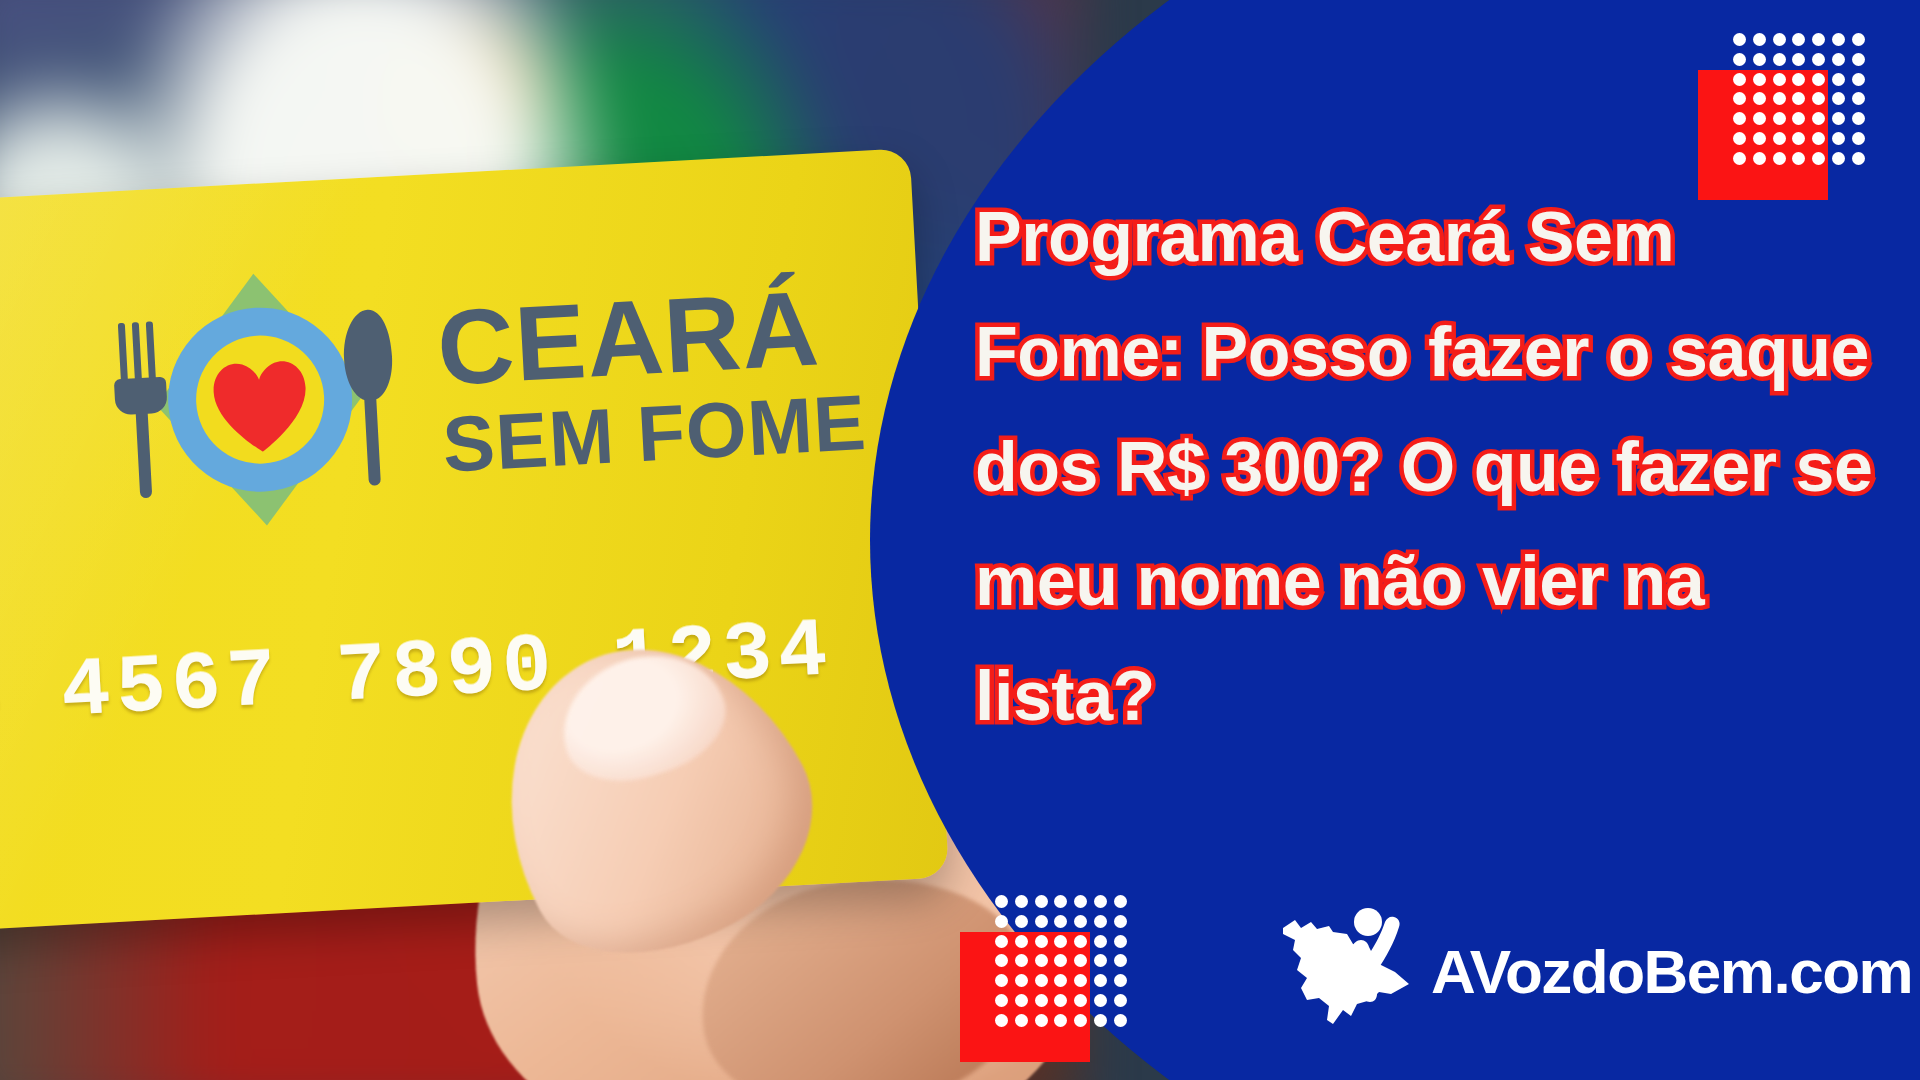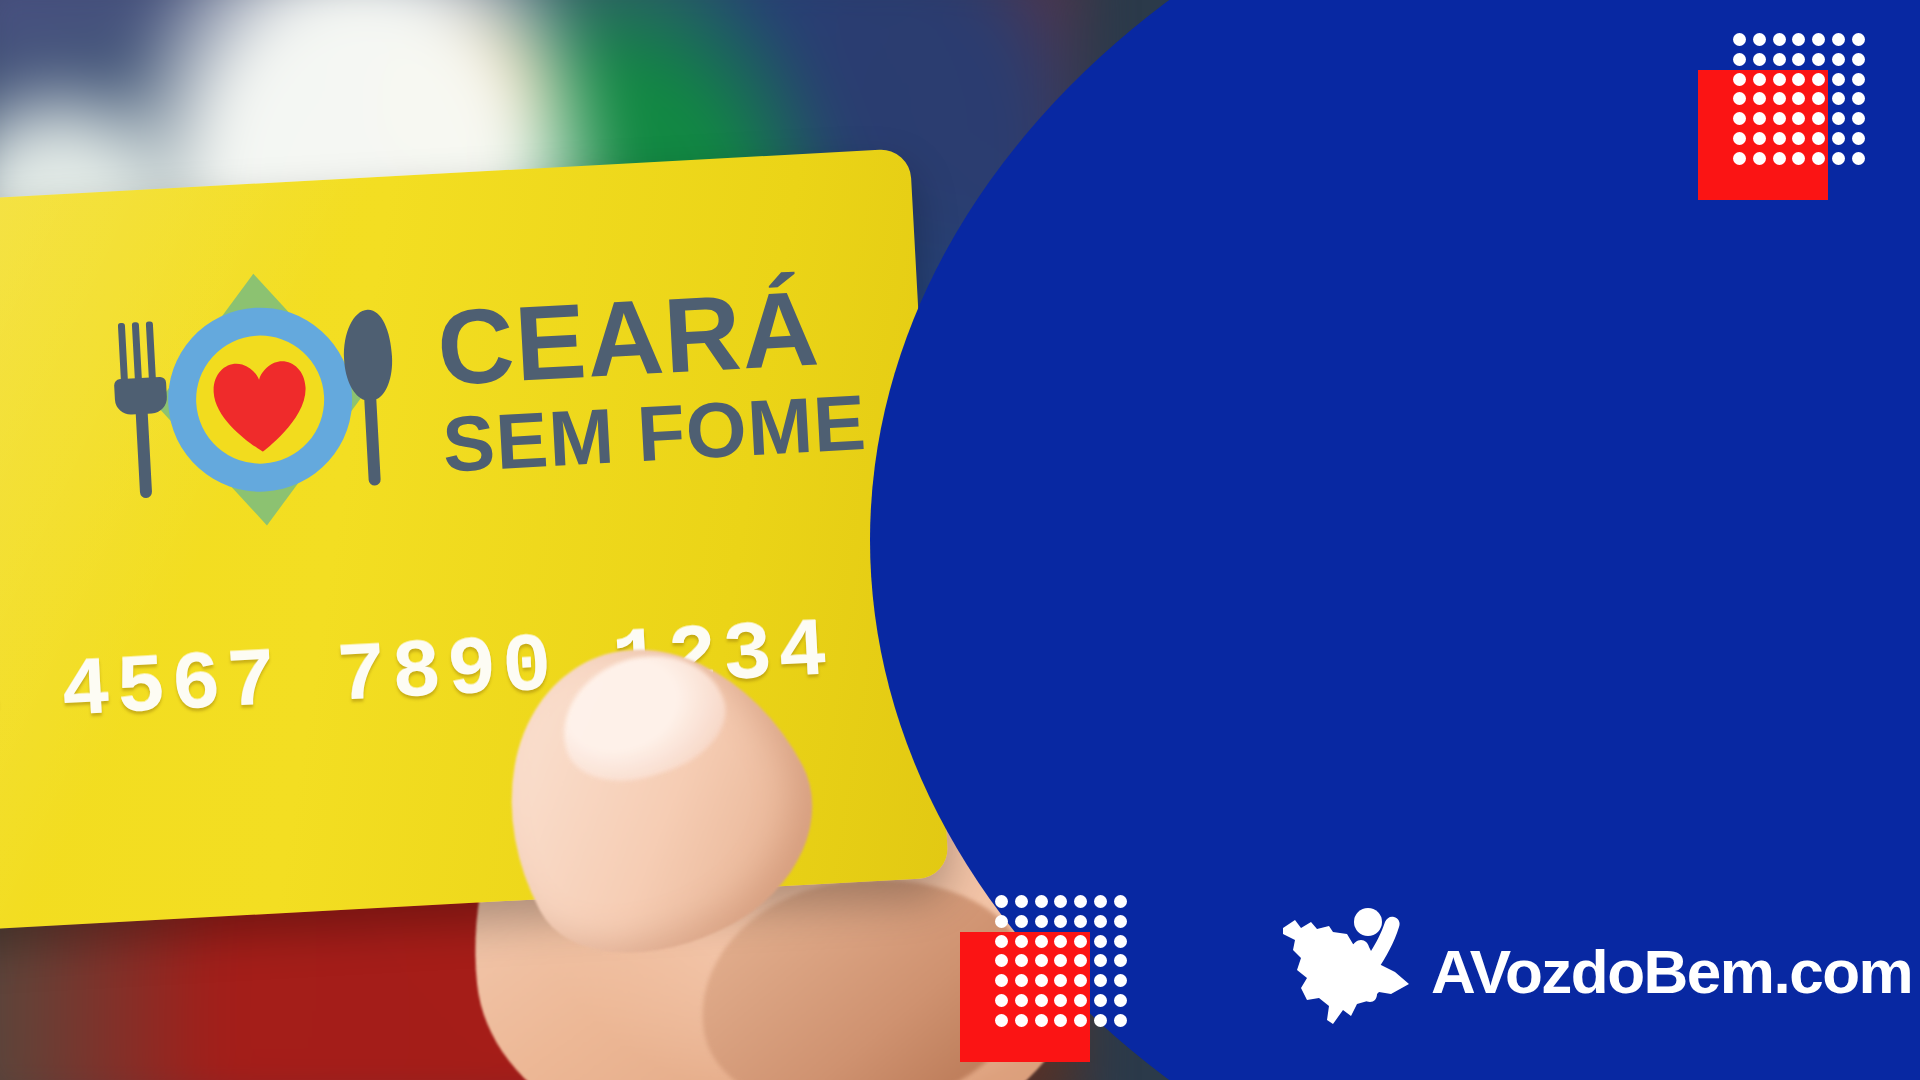--- a/index.html
+++ b/index.html
@@ -312,20 +312,21 @@
       <i></i>
         <i></i>
         <i></i>
         <i></i>
         <i></i>
         <i></i>
         <i></i>
     </div>
   </div>
 
+  <div class="headline">Programa Ceará Sem Fome: Posso fazer o saque dos R$ 300? O que fazer se meu nome não vier na lista?</div>
 
   <div class="deco deco-bottom">
     <div class="sq"></div>
     <div class="dots">
       <i></i>
         <i></i>
         <i></i>
         <i></i>
         <i></i>
         <i></i>

